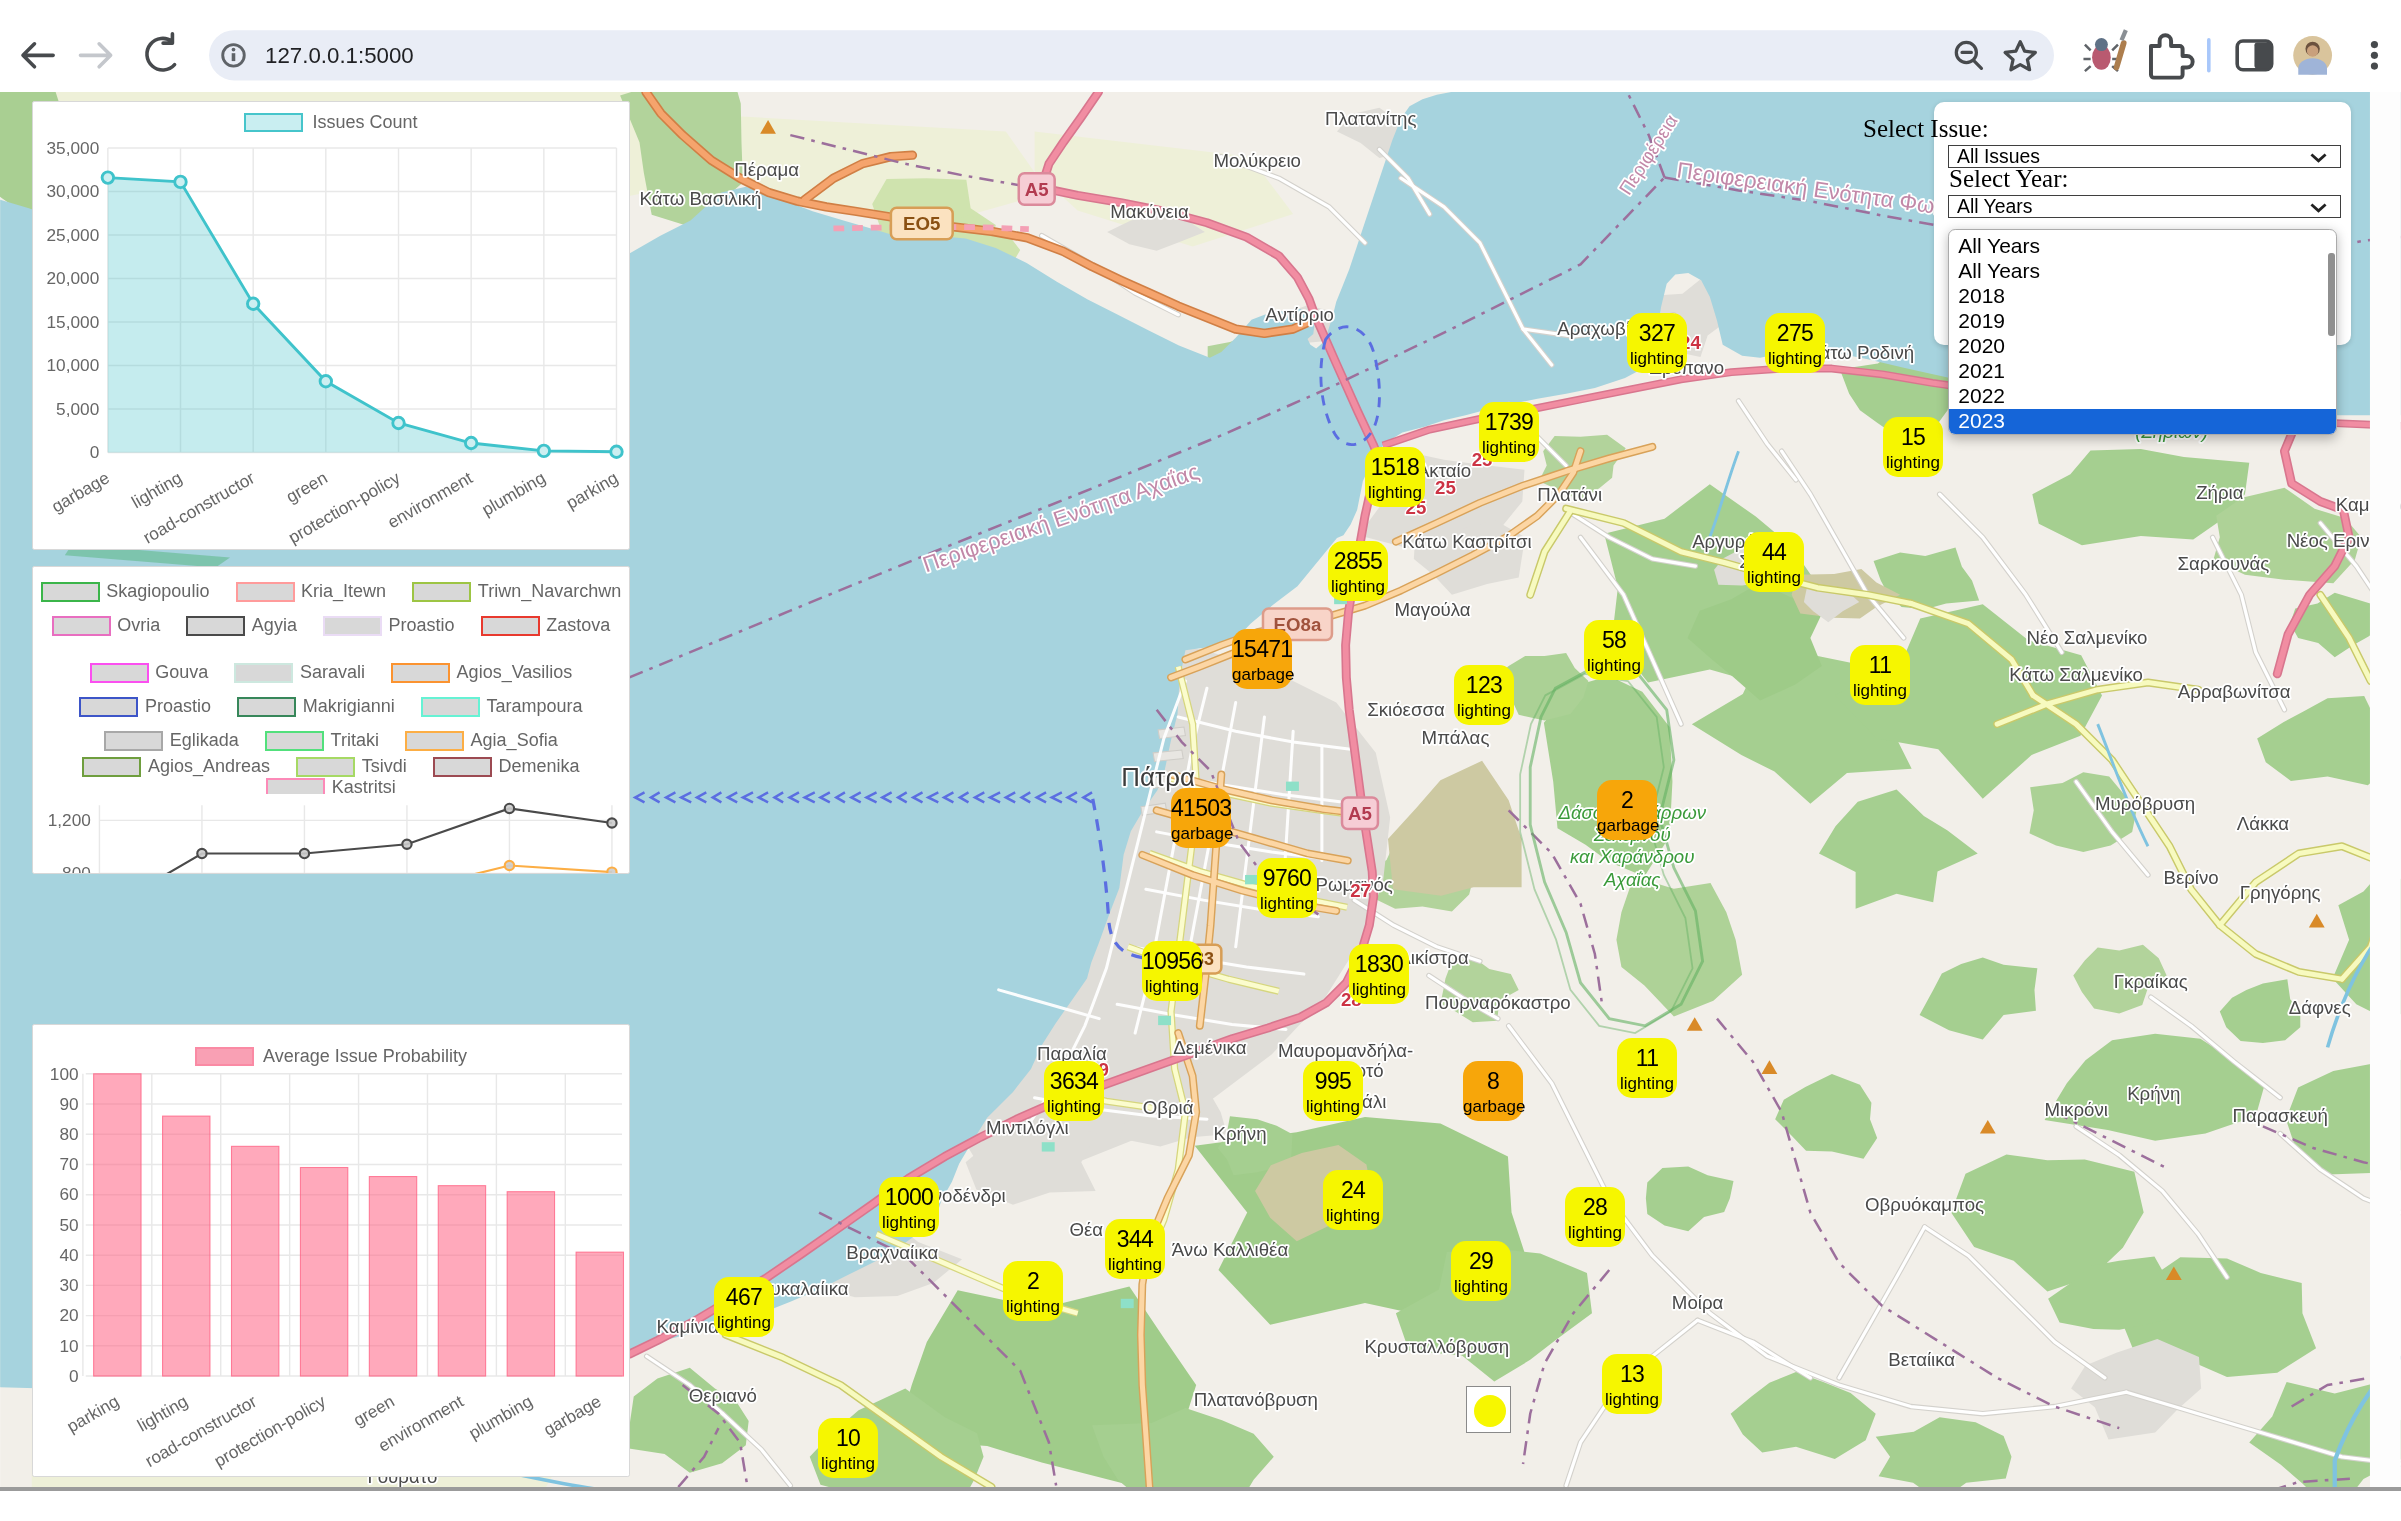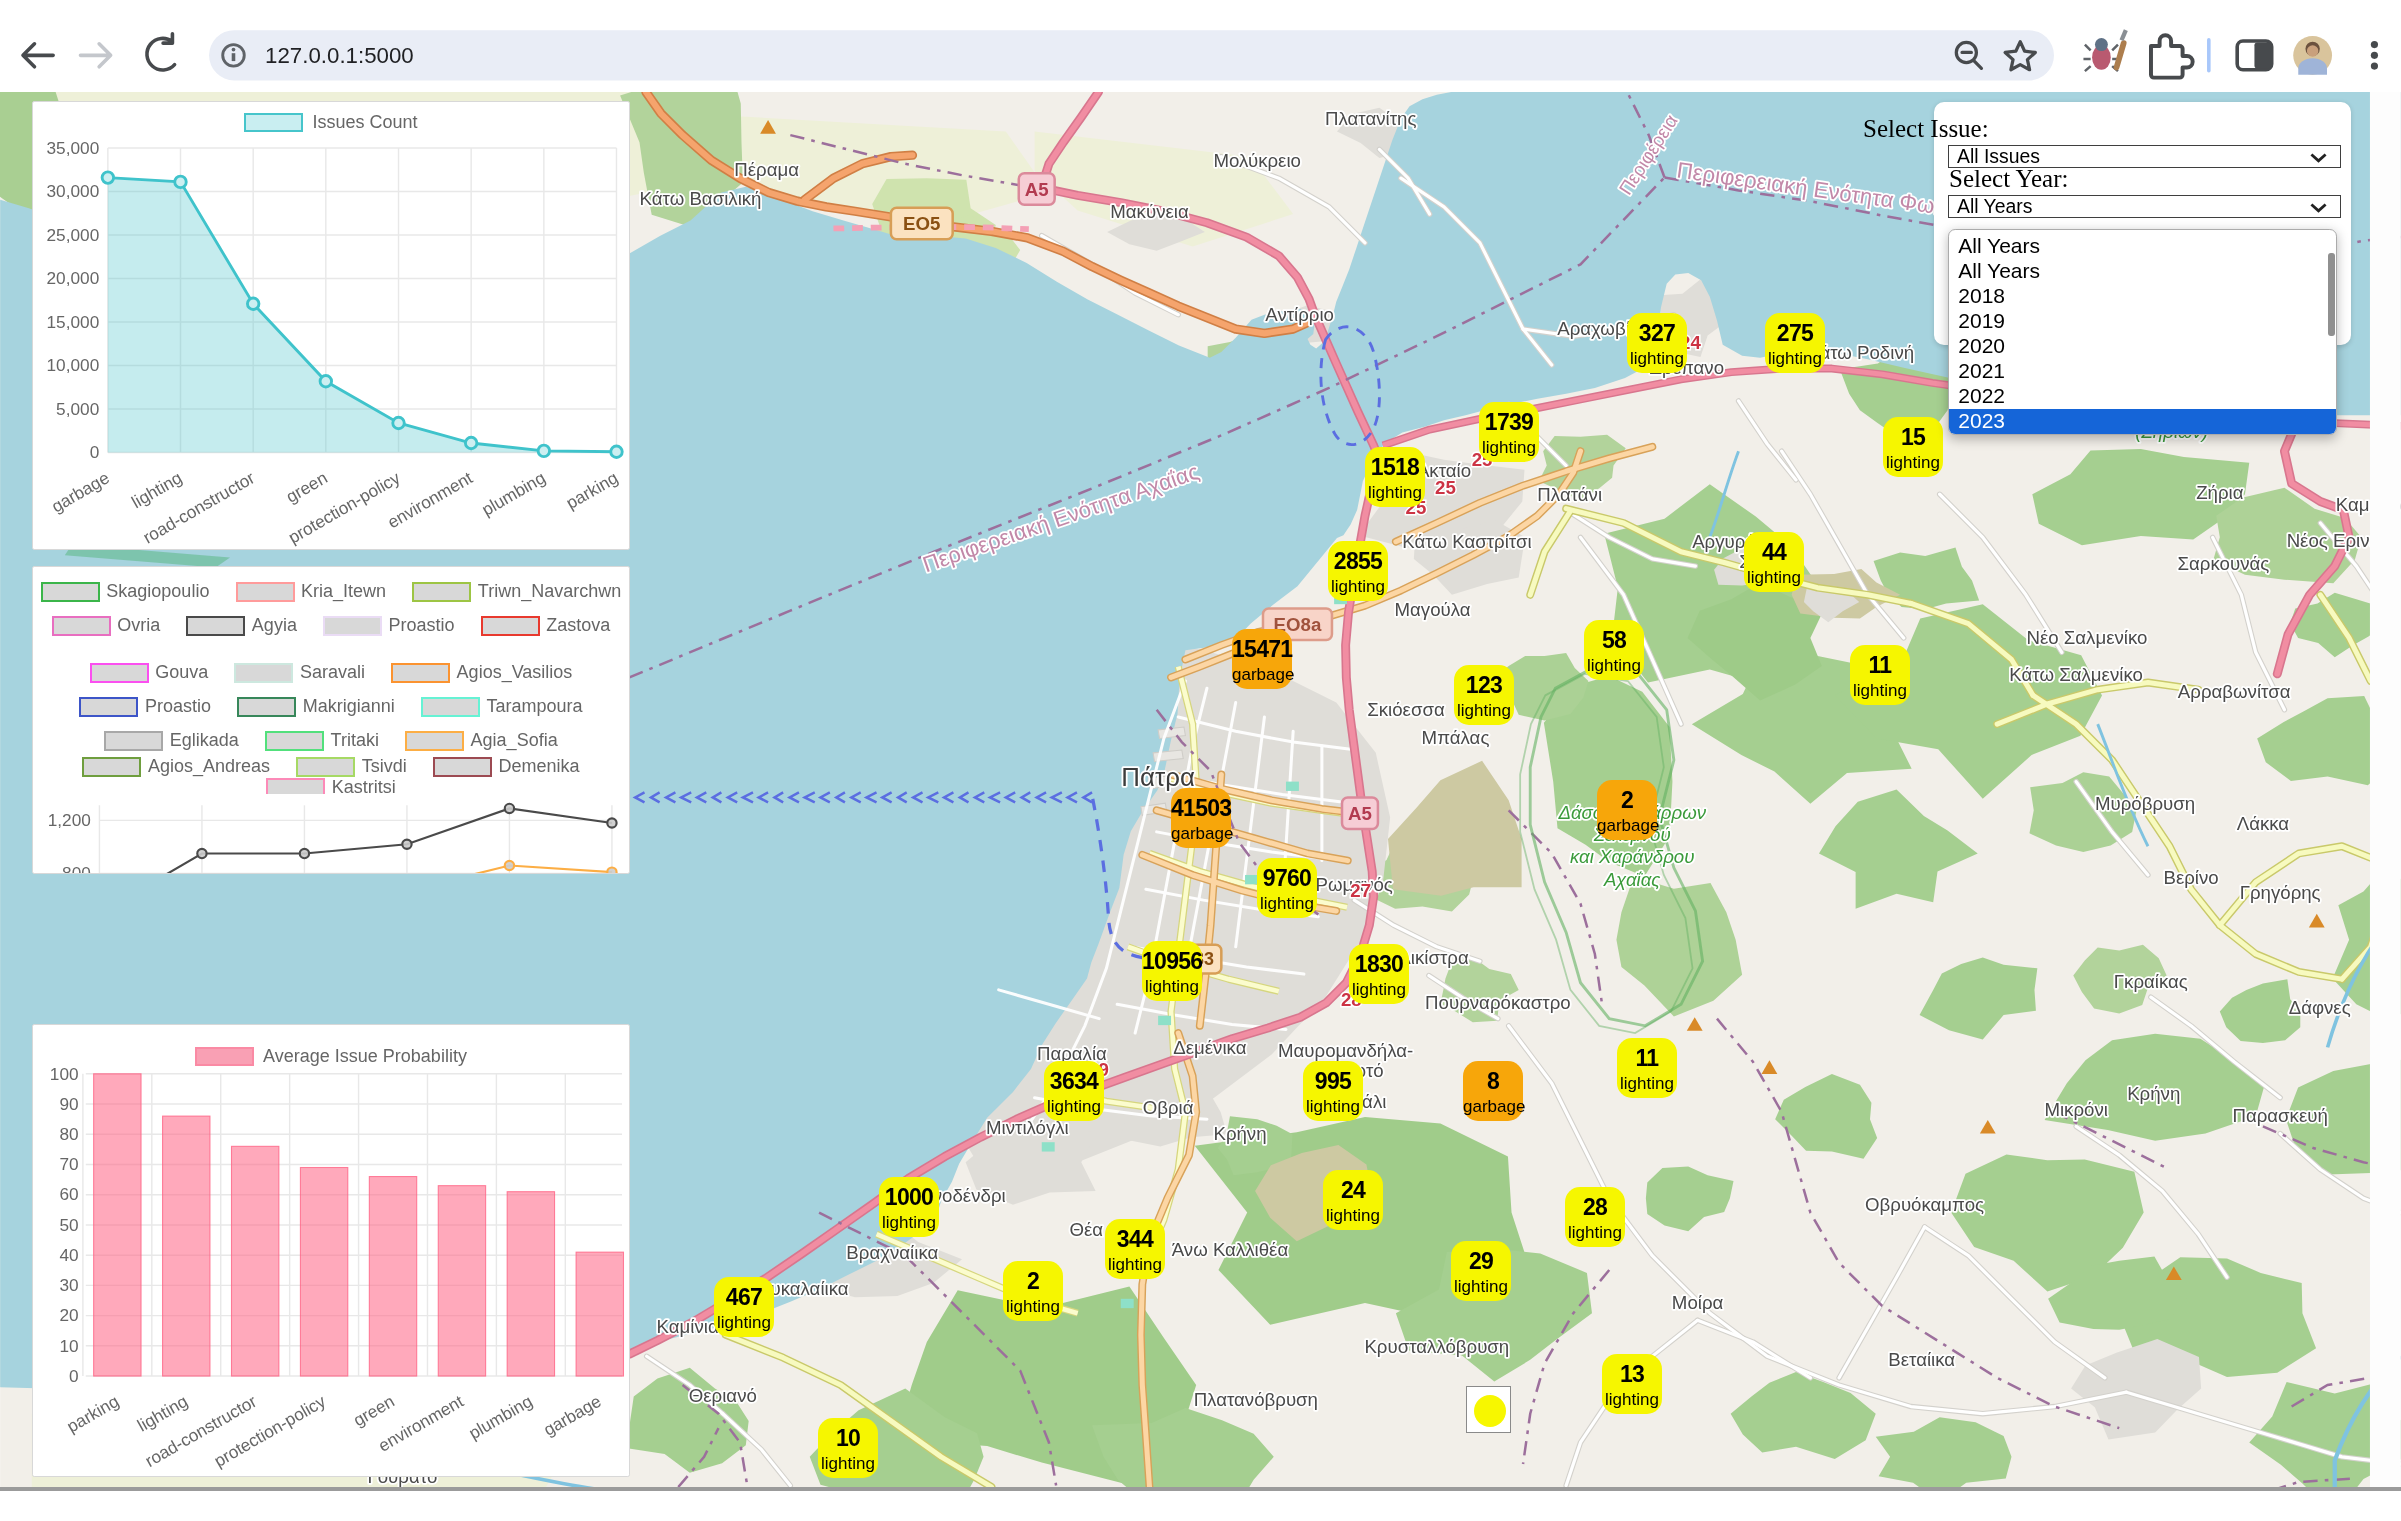--- a/index.html
+++ b/index.html
@@ -2,21 +2,21 @@
 <html style="font-size:11.5px"><head><meta charset="utf-8"><style>
 *{margin:0;padding:0;box-sizing:border-box}
 html,body{width:2401px;height:1521px;overflow:hidden;background:#fff;font-family:"Liberation Sans",sans-serif}
 #stage{position:relative;width:2401px;height:1521px}
 #toolbar{position:absolute;left:0;top:0;width:2264px;height:92px;background:#fff}
 #mapwrap{position:absolute;left:0;top:0;width:2401px;height:1521px}
 #bottomline{position:absolute;left:0;top:1487px;width:2401px;height:4.3px;background:#9b9b9b}
 .mk{position:absolute;width:60px;height:60px;border-radius:15px;text-align:center;z-index:5;color:#000}
 .mky{background:#f6f600}
 .mko{background:#f7a60a}
-.mk .n{font-size:23px;font-weight:700;margin-top:7.2px;letter-spacing:-0.7px}
+.mk .n{font-size:23px;font-weight:400;margin-top:7.2px;letter-spacing:-0.7px}
 .mk .s{font-size:17px;margin-top:2.2px}
 .card{position:absolute;background:#fff;border:0.7px solid #d8d8d8;border-radius:2.2px;z-index:6;overflow:hidden}
 .leg{display:flex;justify-content:center;align-items:center;gap:9px}
 .li{display:inline-flex;align-items:center;gap:6.5px;margin:0 8.6px}
 .lbox{display:inline-block;width:59px;height:19.4px}
 .ltxt{font-size:18px;color:#666}
 #panel{position:absolute;left:1934px;top:102px;width:417px;height:243px;background:#fff;border-radius:10px;box-shadow:0 1.4px 5.7px rgba(0,0,0,0.15);z-index:7}
 .plabel{position:absolute;font-family:"Liberation Serif",serif;font-size:25px;line-height:27px;color:#000;z-index:8}
 .psel{position:absolute;width:393px;height:23px;border:1.4px solid #3f3f3f;background:#fff;z-index:8;font-size:19.4px;color:#000;display:flex;align-items:center;padding-left:8px}
 #popup{position:absolute;left:1948px;top:229px;width:389px;height:206px;background:#fff;border:0.7px solid #ababab;border-radius:7.2px;box-shadow:0 3.6px 11.5px rgba(0,0,0,0.28);z-index:9;overflow:hidden;padding-top:4.3px}

